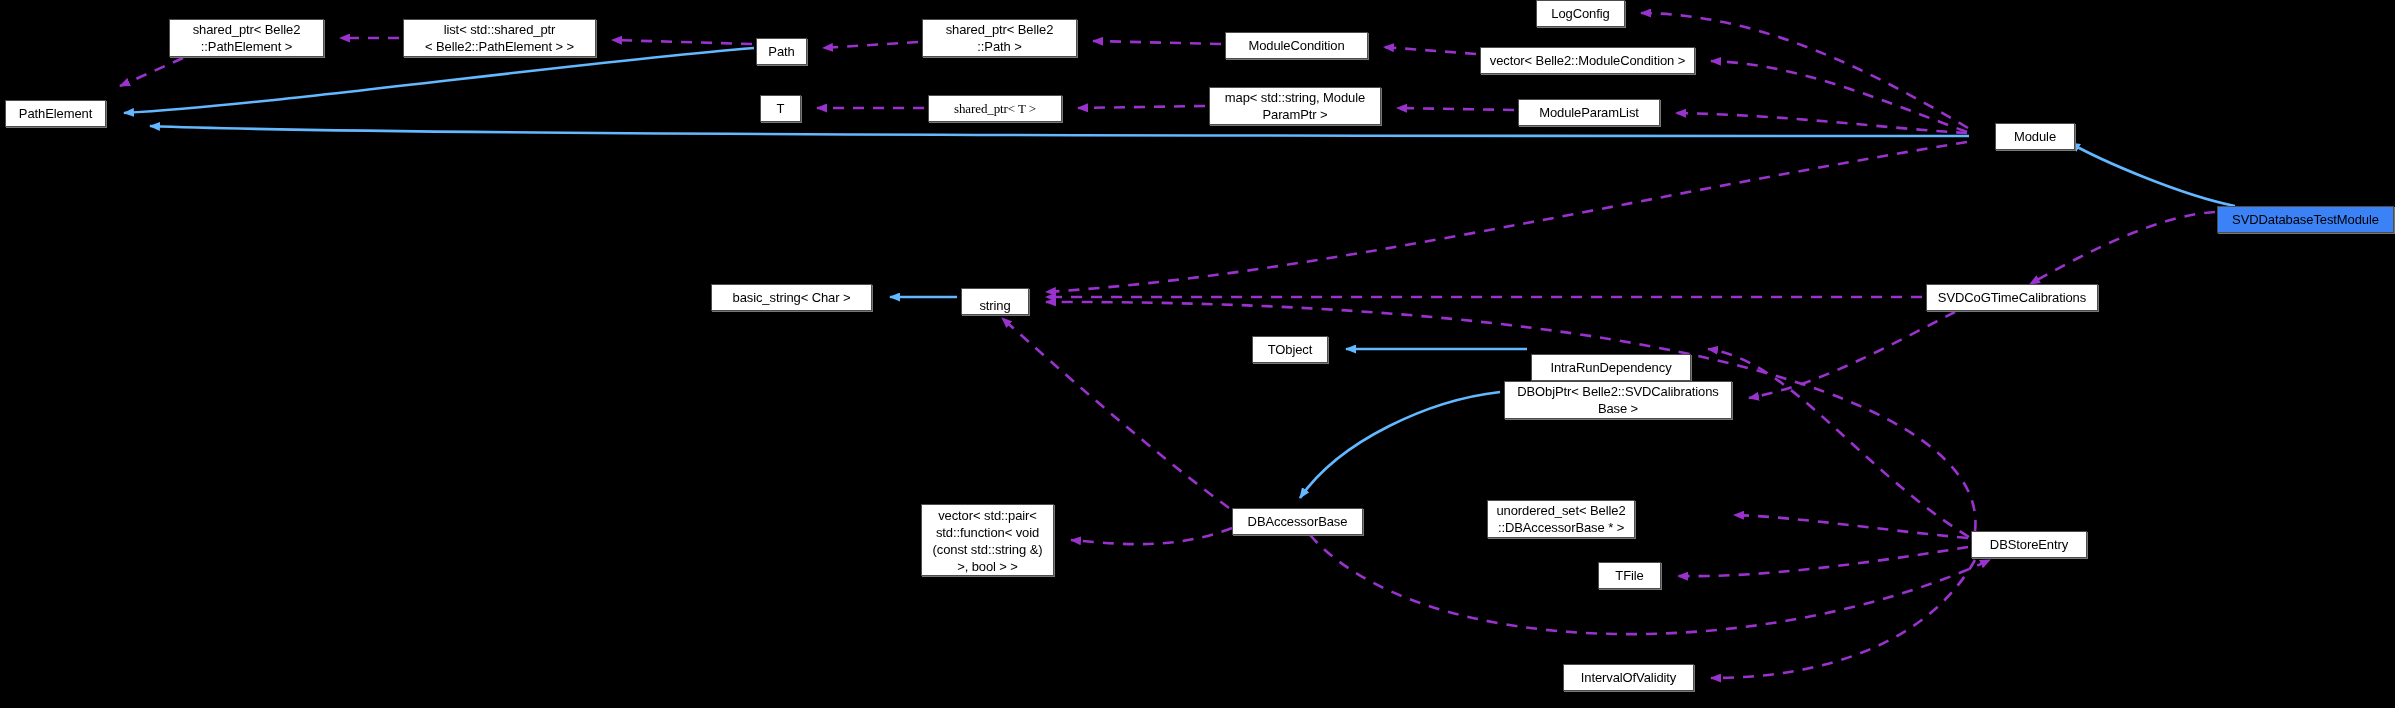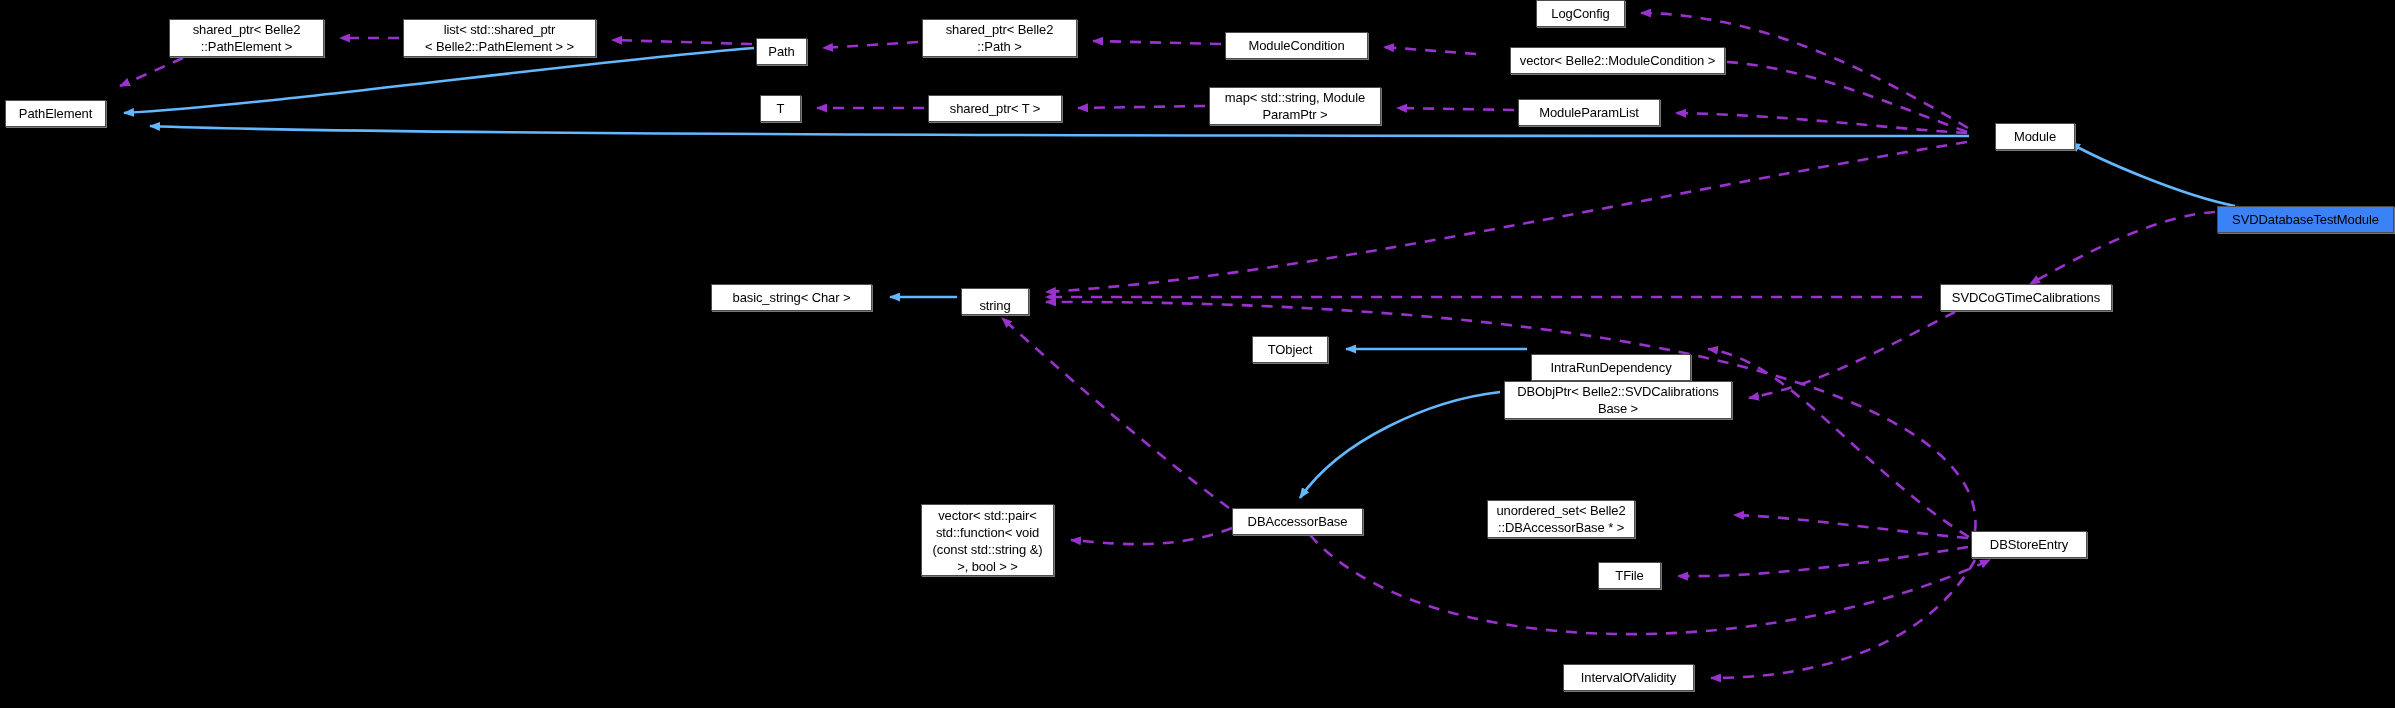--- a/index.html
+++ b/index.html
@@ -129,32 +129,32 @@
   <div id="nodes-layer">
       <div class="node" style="left: 5px; top: 100px; width: 101px; height: 27px;"><span>PathElement</span></div>
       <div class="node" style="left: 169px; top: 19px; width: 155px; height: 38px;"><span>shared_ptr&lt; Belle2
 ::PathElement &gt;</span></div>
       <div class="node" style="left: 403px; top: 19px; width: 193px; height: 38px;"><span>list&lt; std::shared_ptr
 &lt; Belle2::PathElement &gt; &gt;</span></div>
       <div class="node" style="left: 756px; top: 38px; width: 51px; height: 27px;"><span>Path</span></div>
       <div class="node" style="left: 760px; top: 95px; width: 41px; height: 27px;"><span>T</span></div>
       <div class="node" style="left: 922px; top: 19px; width: 155px; height: 38px;"><span>shared_ptr&lt; Belle2
 ::Path &gt;</span></div>
-      <div class="node" style="left: 928px; top: 95px; width: 134px; height: 27px;"><span>shared_ptr&lt; T &gt;</span></div>
+      <div class="node" style="left: 928px; top: 95px; width: 134px; height: 27px; font-family: Liberation Serif, serif;"><span>shared_ptr&lt; T &gt;</span></div>
       <div class="node" style="left: 1225px; top: 32px; width: 143px; height: 27px;"><span>ModuleCondition</span></div>
       <div class="node" style="left: 1209px; top: 87px; width: 172px; height: 38px;"><span>map&lt; std::string, Module
 ParamPtr &gt;</span></div>
       <div class="node" style="left: 1536px; top: 0px; width: 89px; height: 27px;"><span>LogConfig</span></div>
-      <div class="node" style="left: 1480px; top: 47px; width: 215px; height: 27px; margin-left: 30px;"><span>vector&lt; Belle2::ModuleCondition &gt;</span></div>
+      <div class="node" style="left: 1480px; top: 47px; width: 215px; height: 27px;"><span>vector&lt; Belle2::ModuleCondition &gt;</span></div>
       <div class="node" style="left: 1518px; top: 99px; width: 142px; height: 27px;"><span>ModuleParamList</span></div>
       <div class="node" style="left: 1971px; top: 123px; width: 80px; height: 27px; margin-left: 24px;"><span>Module</span></div>
       <div class="node highlight" style="left: 2217px; top: 206px; width: 177px; height: 27px;"><span>SVDDatabaseTestModule</span></div>
       <div class="node" style="left: 711px; top: 284px; width: 161px; height: 27px;"><span>basic_string&lt; Char &gt;</span></div>
       <div class="node" style="left: 961px; top: 288px; width: 68px; height: 27px; align-items: flex-end;"><span>string</span></div>
-      <div class="node" style="left: 1926px; top: 284px; width: 172px; height: 27px; margin-left: 14px;"><span>SVDCoGTimeCalibrations</span></div>
+      <div class="node" style="left: 1926px; top: 284px; width: 172px; height: 27px;"><span>SVDCoGTimeCalibrations</span></div>
       <div class="node" style="left: 1252px; top: 336px; width: 76px; height: 27px; align-items: center;"><span>TObject</span></div>
       <div class="node" style="left: 1531px; top: 336px; width: 160px; height: 27px; margin-top: 18px;"><span>IntraRunDependency</span></div>
       <div class="node" style="left: 1504px; top: 381px; width: 228px; height: 38px;"><span>DBObjPtr&lt; Belle2::SVDCalibrations
 Base &gt;</span></div>
       <div class="node" style="left: 921px; top: 504px; width: 133px; height: 72px; align-items: flex-end;"><span>vector&lt; std::pair&lt;
 std::function&lt; void
 (const std::string &amp;)
 &gt;, bool &gt; &gt;</span></div>
       <div class="node" style="left: 1232px; top: 508px; width: 131px; height: 27px;"><span>DBAccessorBase</span></div>
       <div class="node" style="left: 1487px; top: 500px; width: 148px; height: 38px;"><span>unordered_set&lt; Belle2

